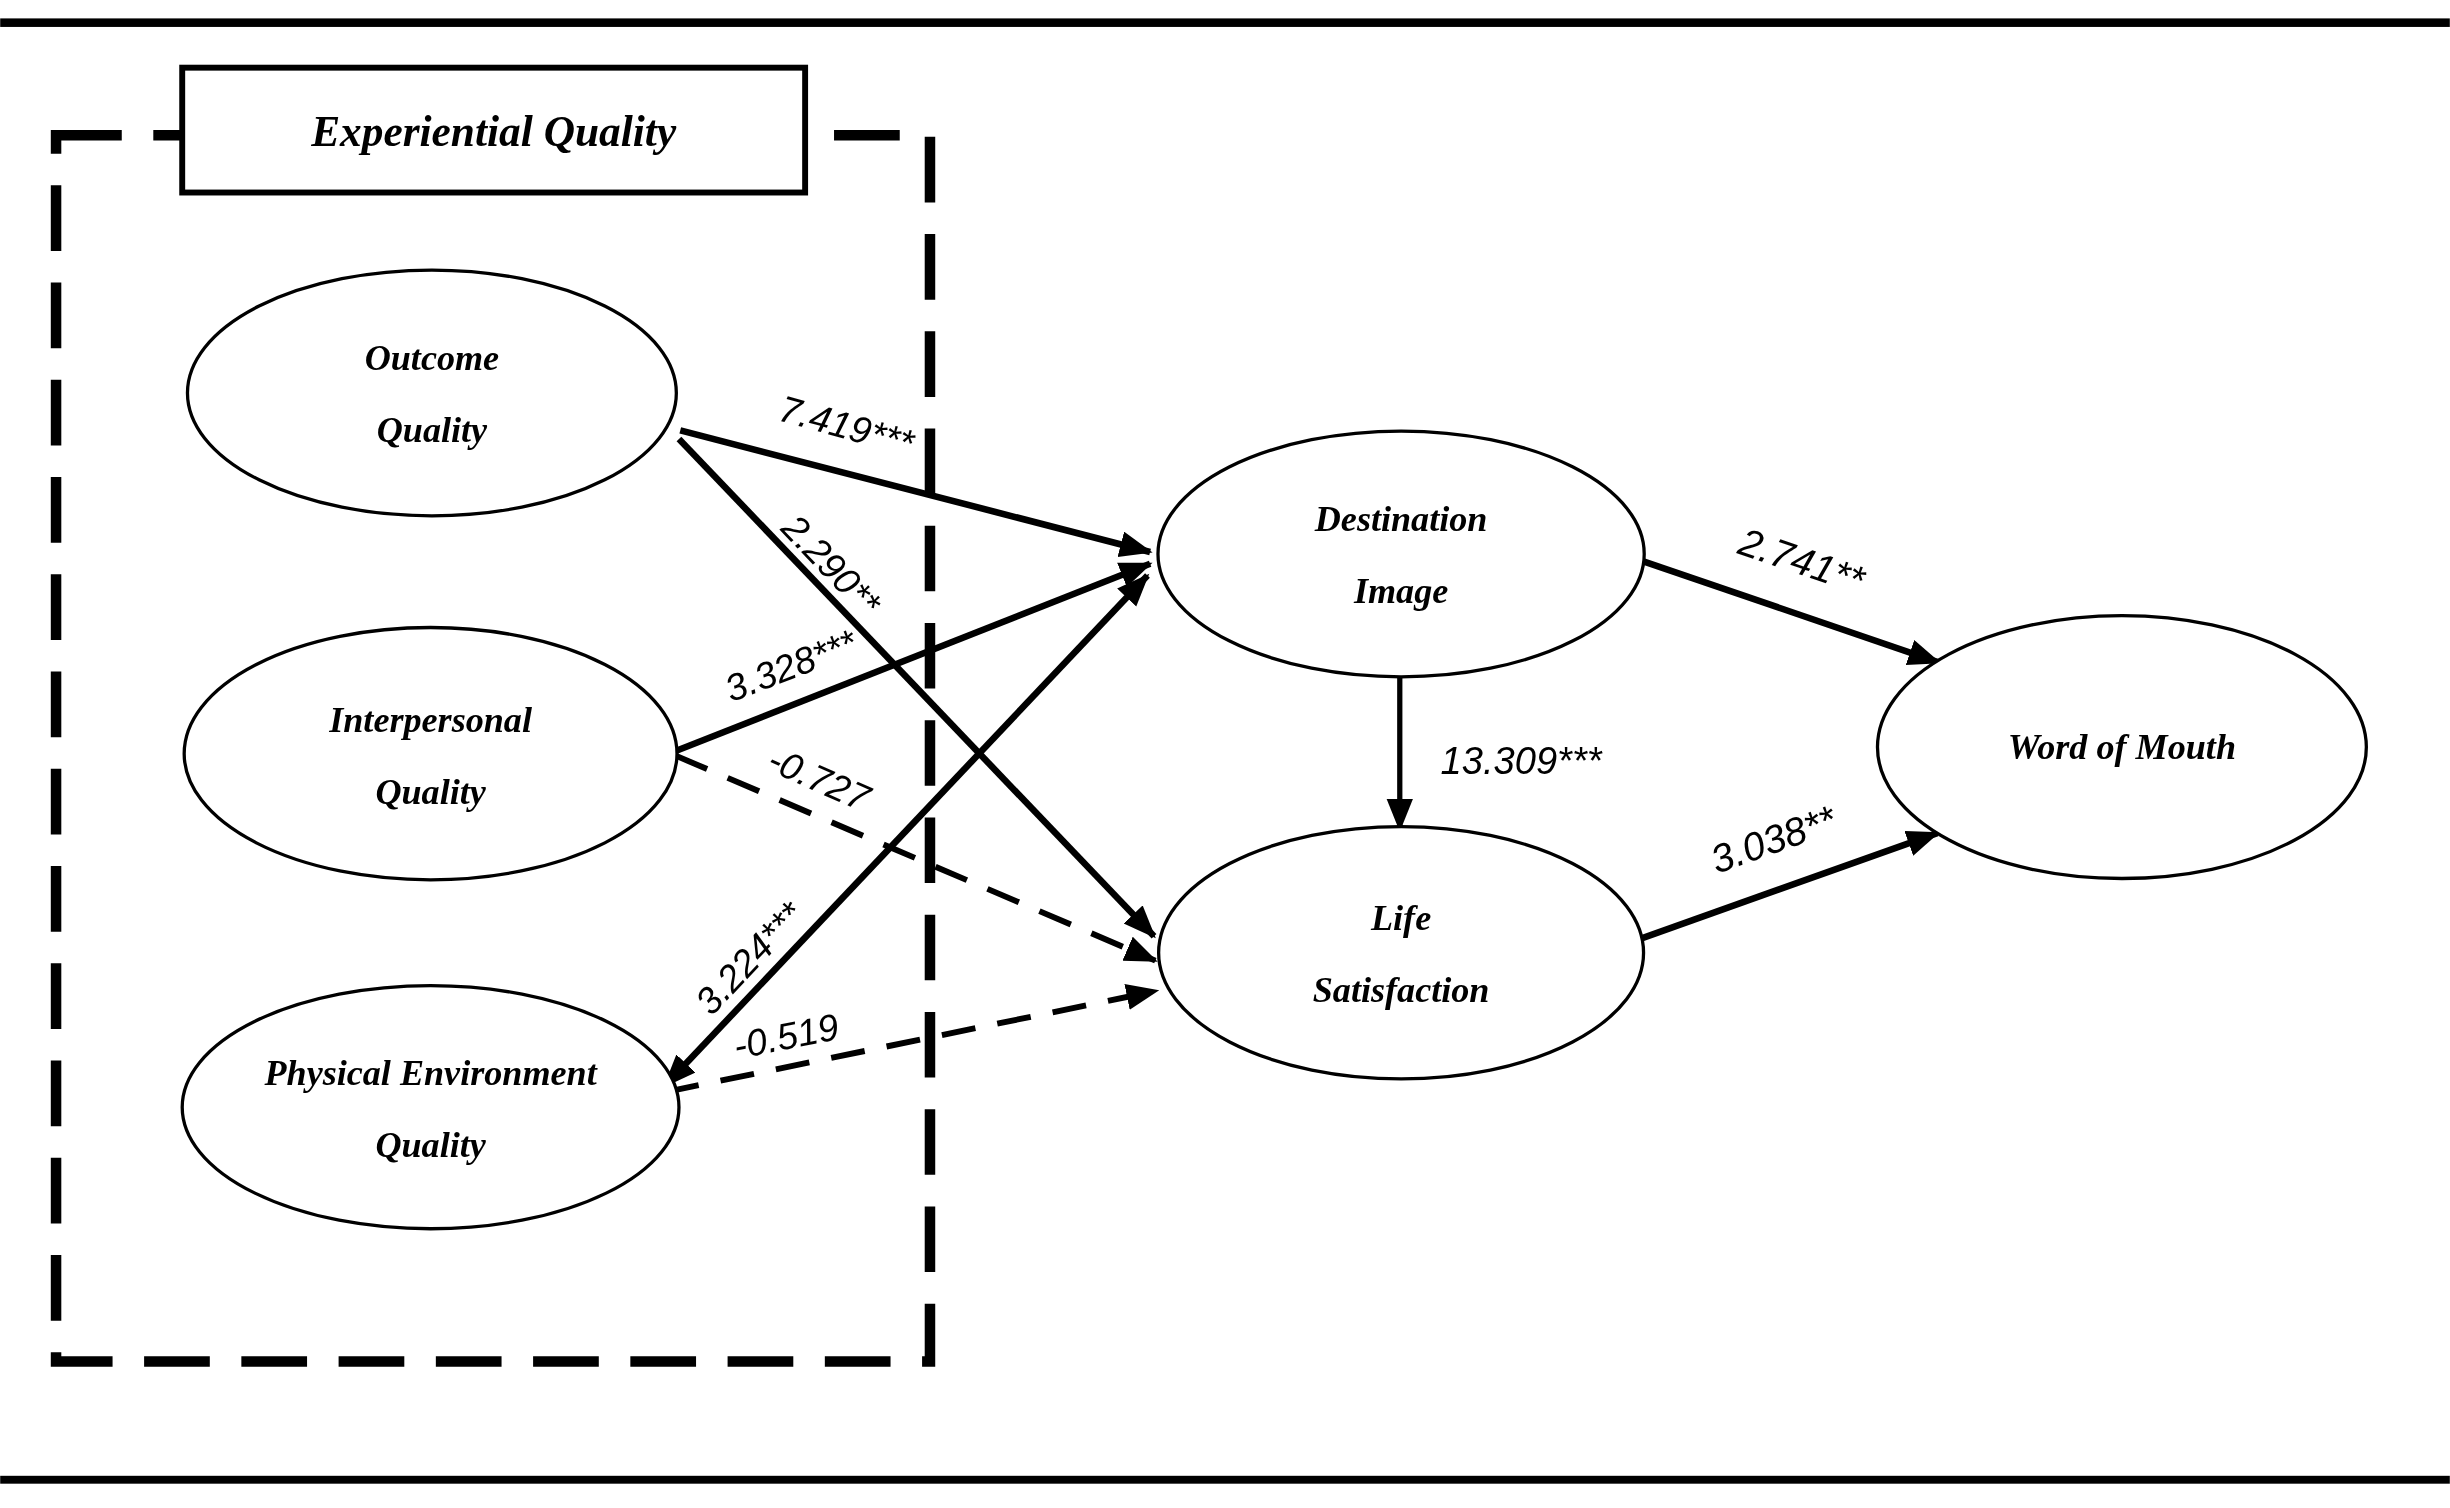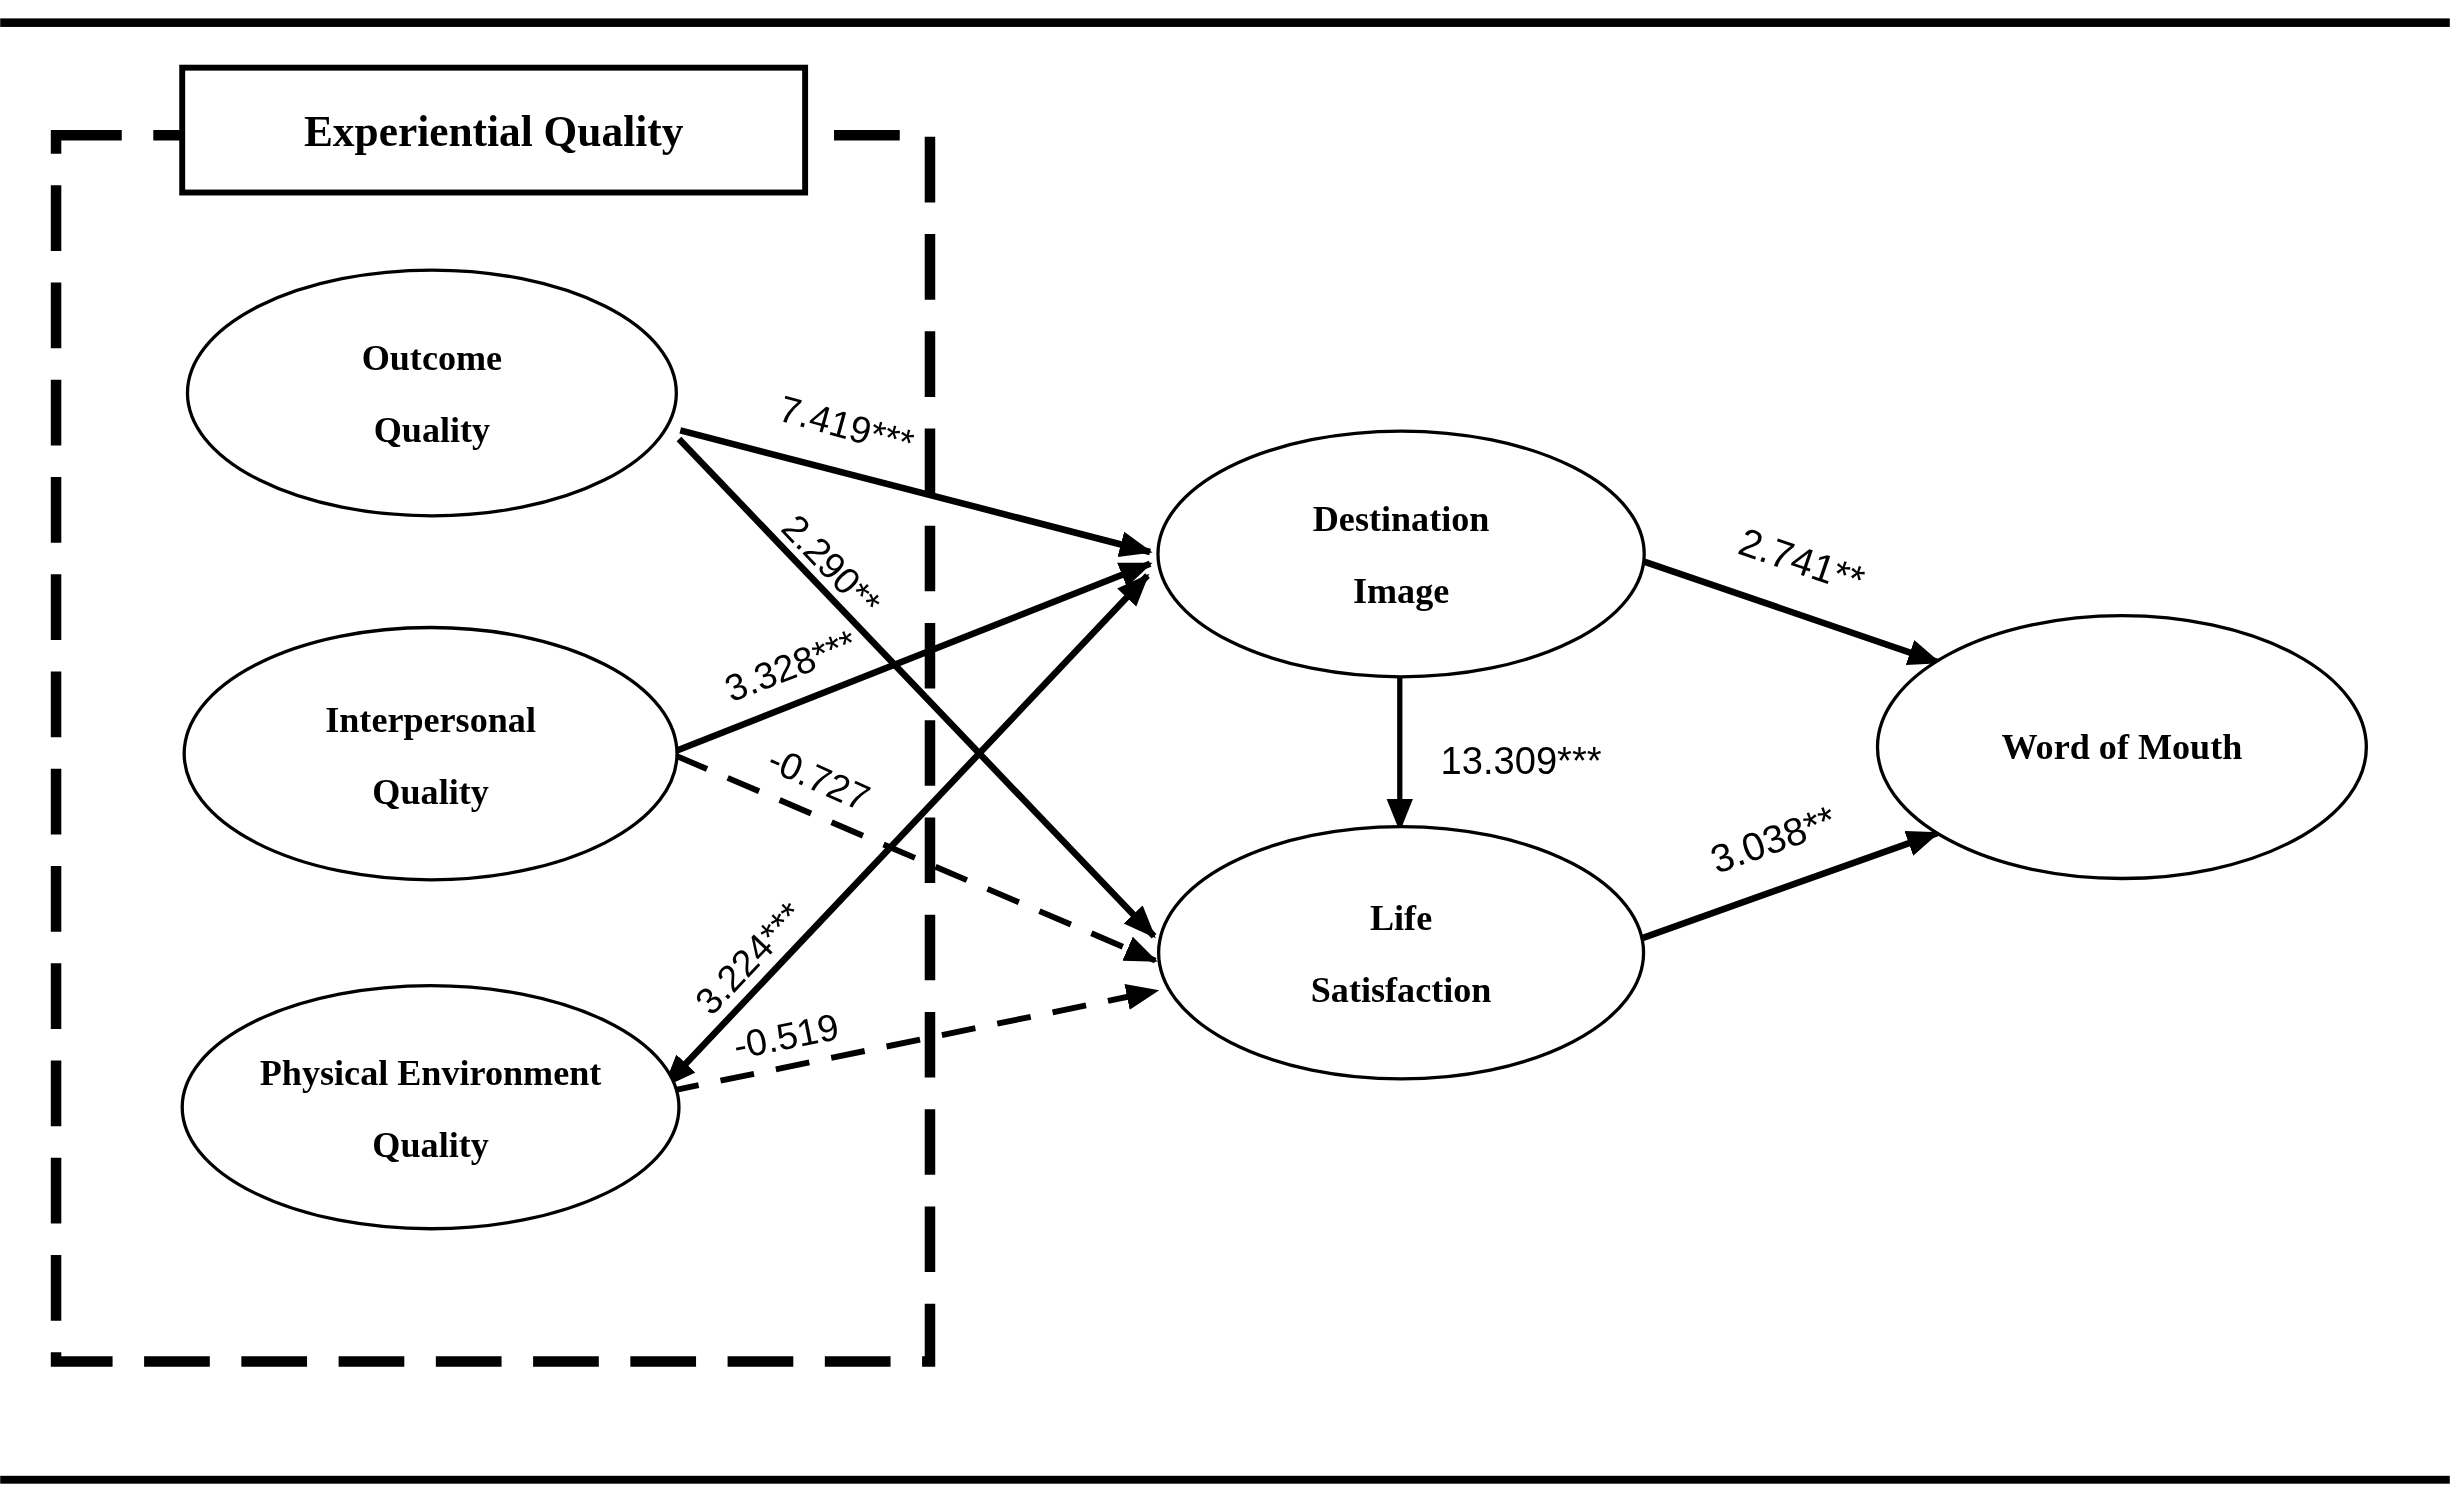--- a/index.html
+++ b/index.html
@@ -5,20 +5,21 @@
   html, body {
     margin: 0;
     padding: 0;
     background: #ffffff;
   }
   .figure-wrap {
     position: relative;
     width: 2450px;
     height: 1508px;
     background: #ffffff;
+    font-style: italic;
   }
   svg { display: block; }
   .node-label {
     font-family: "Liberation Serif", "DejaVu Serif", serif;
     font-weight: bold;
     font-size: 55px;
     fill: #000000;
   }
   .title-label {
     font-family: "Liberation Serif", "DejaVu Serif", serif;

